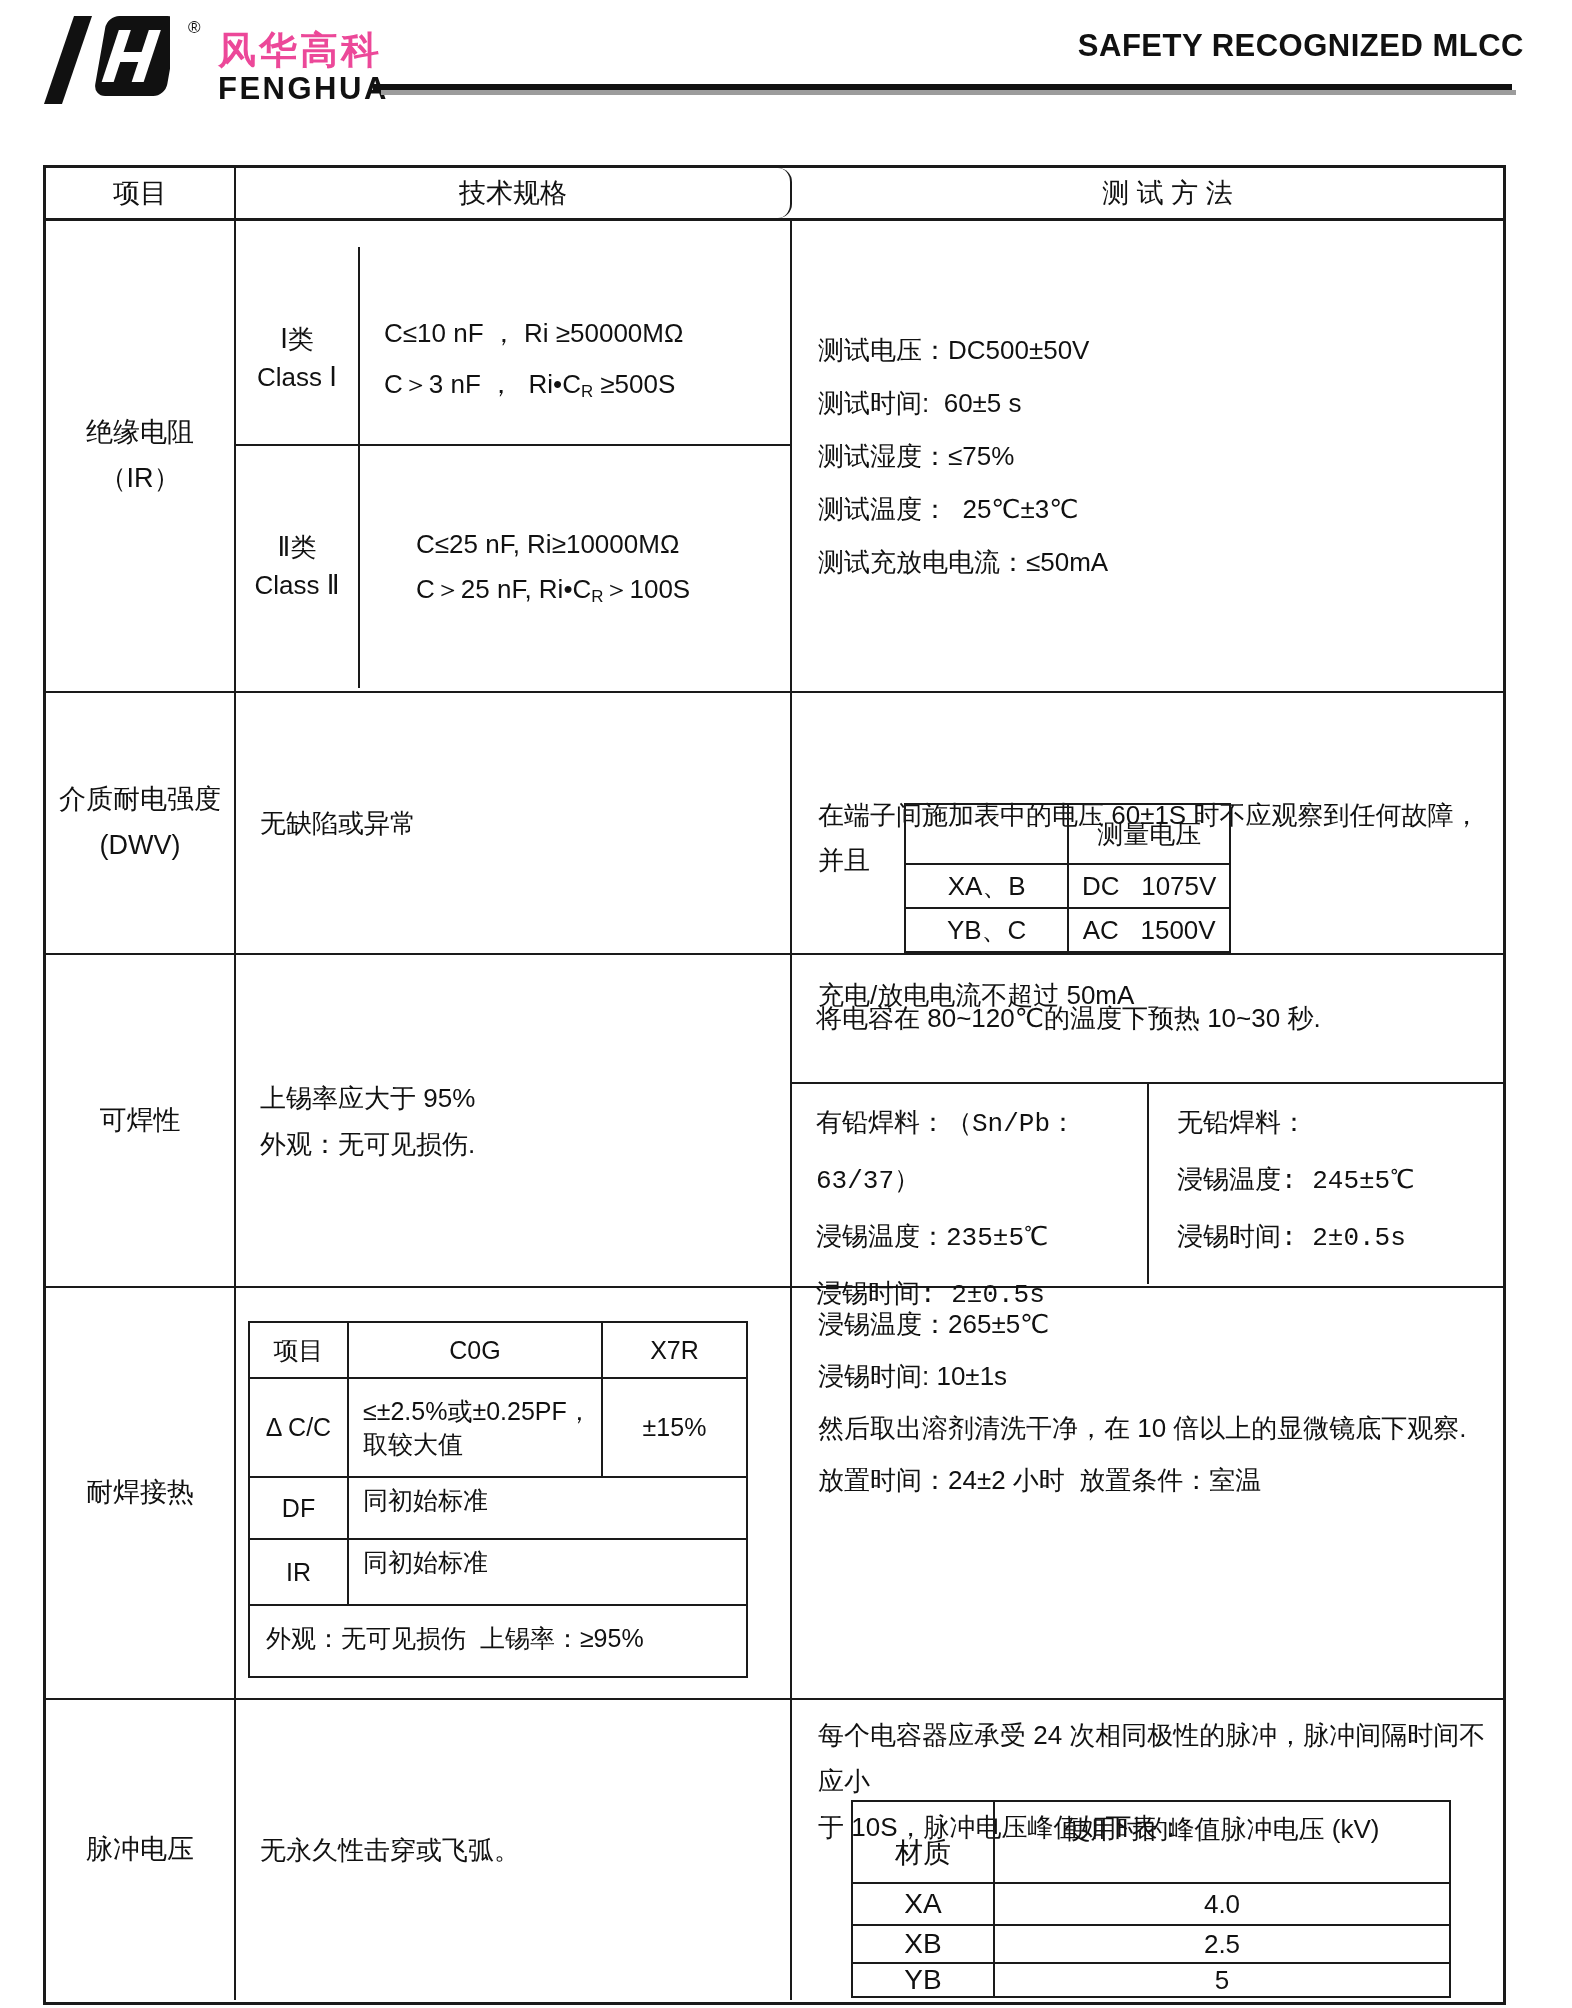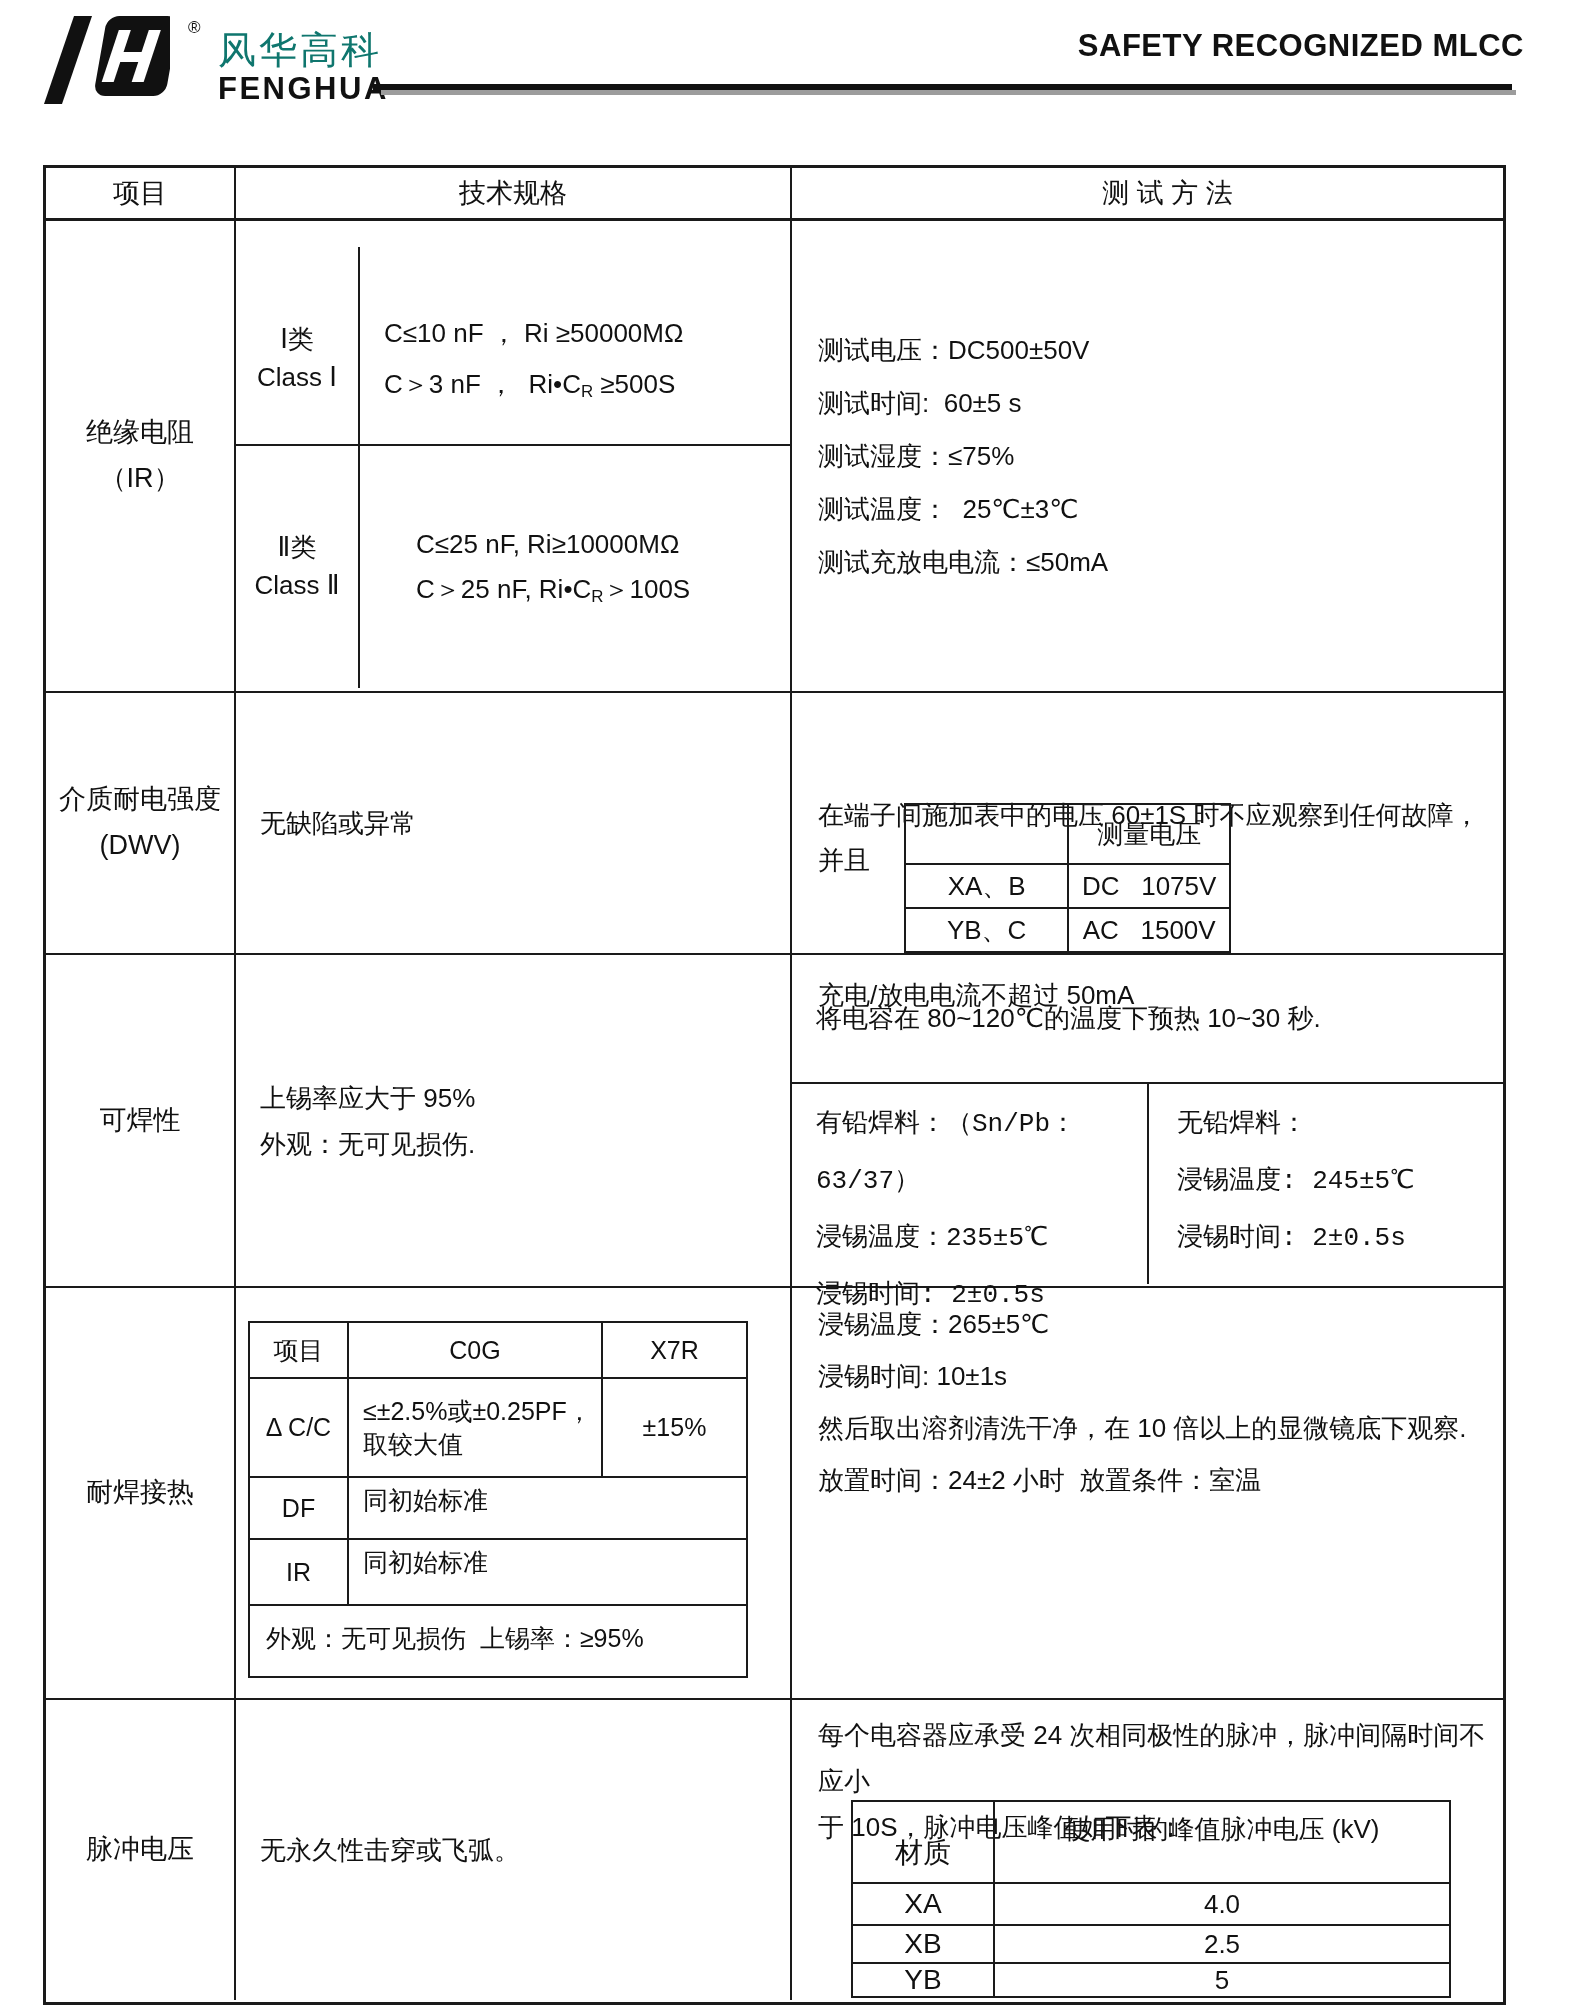--- a/index.html
+++ b/index.html
@@ -5,21 +5,21 @@
   * { box-sizing: border-box; margin: 0; padding: 0; }
   html,body { background:#ffffff; }
   body { font-family: "Liberation Sans", "DejaVu Sans", sans-serif; color:#111; }
   .page { position:relative; width:1572px; height:2008px; background:#fff; overflow:hidden; }
 
   
   .brand { position:absolute; left:40px; top:12px; display:flex; align-items:flex-start; }
   .brand-mark { position:relative; width:130px; height:96px; }
   .brand-reg { position:absolute; left:148px; top:6px; font-size:17px; color:#111; }
   .brand-text { position:absolute; left:178px; top:18px; width:200px; }
-  .brand-cn { font-size:38px; font-weight:normal; letter-spacing:3px; line-height:1.1; color:#0f766e; white-space:pre; }
+  .brand-cn { font-size:38px; font-weight:bold; letter-spacing:3px; line-height:1.1; color:#ec4899; white-space:pre; }
   .brand-en { font-size:31px; font-weight:bold; letter-spacing:2.5px; line-height:1.1; color:#111; white-space:pre; }
   .doc-title { position:absolute; top:28px; right:48px; font-size:31px; font-weight:bold; letter-spacing:0.5px; white-space:pre; }
   .rule-black { position:absolute; left:373px; right:60px; top:84px; height:6px; background:#111; }
   .rule-gray  { position:absolute; left:381px; right:56px; top:90px; height:5px; background:#9c9c9c; }
 
   
   .tbl { position:absolute; left:43px; top:165px; width:1463px; height:1840px; border:3px solid #1a1a1a; background:#fff; }
   .trow { display:flex; width:100%; border-bottom:2px solid #1a1a1a; }
   .trow:last-child { border-bottom:none; }
   .c1 { width:190px; border-right:2px solid #1a1a1a; display:flex; flex-direction:column; align-items:center; justify-content:center; text-align:center; }
@@ -126,21 +126,21 @@
     </div>
   </div>
   <div class="doc-title">SAFETY RECOGNIZED MLCC</div>
   <div class="rule-black"></div>
   <div class="rule-gray"></div>
 
   <div class="tbl">
 
     <div class="trow hdr">
       <div class="c1">项目</div>
-      <div class="c2" style="display:flex;align-items:center;justify-content:center;">技术规格</div>
+      <div class="c2" style="display:flex;align-items:center;justify-content:center;border-radius:14px;">技术规格</div>
       <div class="c3" style="display:flex;align-items:center;justify-content:center;padding-left:40px;">测 试 方 法</div>
     </div>
 
     <div class="trow r-ir">
       <div class="c1">
           <span class="item-label">绝缘电阻（IR）</span>
         </div>
       <div class="c2">
         <div class="ir-sub ir-sub-top">
           <div class="ir-class push-dn">

